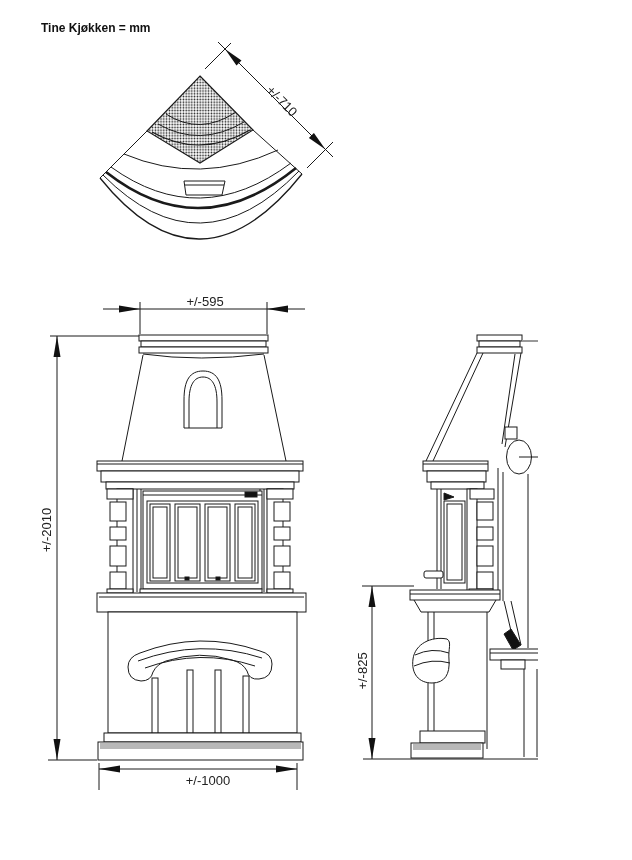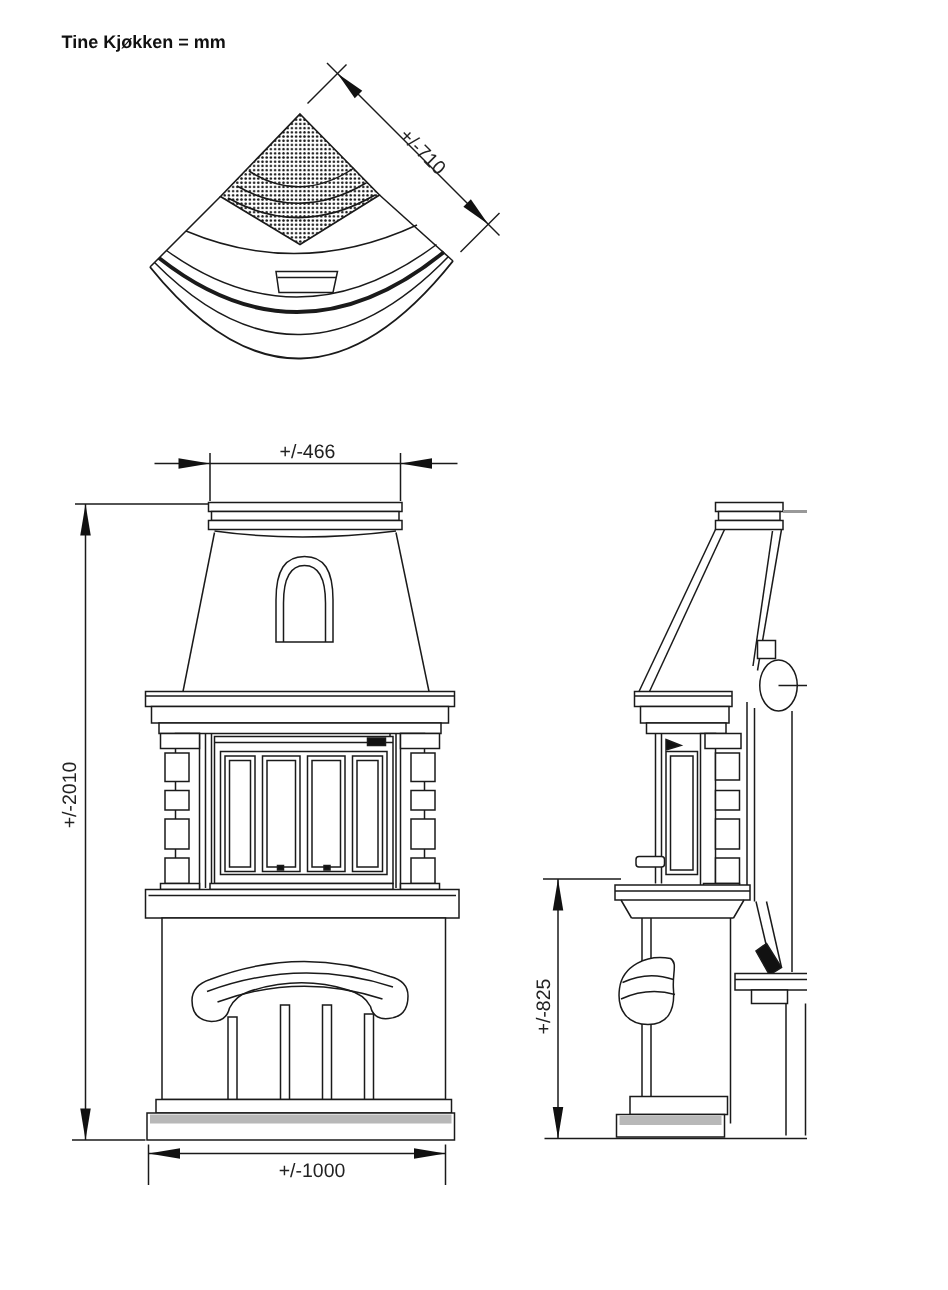--- a/index.html
+++ b/index.html
@@ -229,21 +229,21 @@
     <polygon points="578,759 574.5,738 581.5,738" fill="#111" stroke="none"></polygon>
 
     <path d="M363,759 H584"></path>
   </g>
 </svg>
 
 <div class="title">Tine Kjøkken = mm</div>
 
 <div class="dim-label rot45" style="left:282px;top:101px;">+/-710</div>
 
-<div class="dim-label" style="left:205px;top:301px;">+/-466</div>
+<div class="dim-label" style="left:205px;top:301px;">+/-595</div>
 
 <div class="dim-label rot270" style="left:46px;top:530px;">+/-2010</div>
 
 <div class="dim-label" style="left:208px;top:780px;">+/-1000</div>
 
 <div class="dim-label rot270" style="left:362px;top:671px;">+/-825</div>
 
 <div class="dim-label rot270" style="left:572px;top:596px;">+/-1450</div>
 
 </div>

